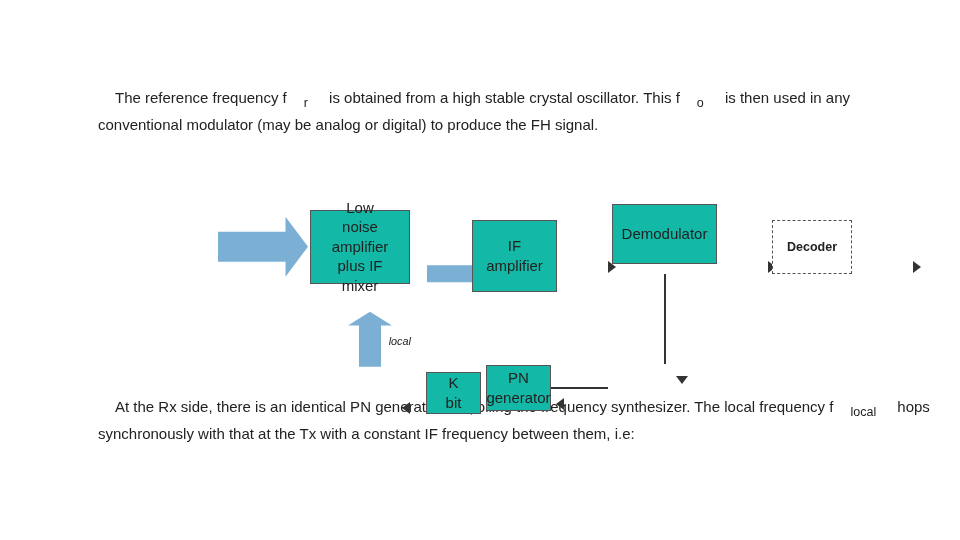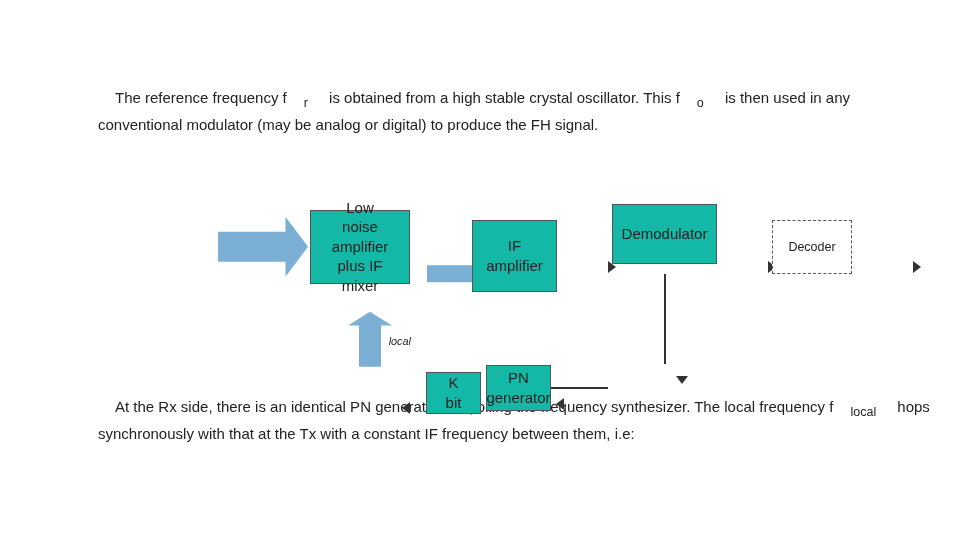--- a/index.html
+++ b/index.html
@@ -161,21 +161,21 @@
 
     <div class="box" style="left:514px; top:32px; width:105px; height:60px;">
       <span>Demodulator</span>
     </div>
 
     <div class="arrow-right-thin" style="position:absolute; left:619px; top:72px; width:55px;">
       <div class="arrow-line" style="width:47px;"></div>
       <div class="arrow-head"></div>
     </div>
 
-    <div class="box-dashed" style="left:674px; top:48px; width:80px; height:54px;">
+    <div class="box-dashed" style="left:674px; top:48px; width:80px; height:54px;font-weight:bold;">
       <span>Decoder</span>
     </div>
 
     <div class="arrow-right-thin" style="position:absolute; left:764px; top:72px; width:60px;">
       <div class="arrow-line" style="width:52px;"></div>
       <div class="arrow-head"></div>
     </div>
 
     <div class="label-text" style="left:874px; top:65px; font-size:13px;font-weight:bold;">
       <span>information</span>

